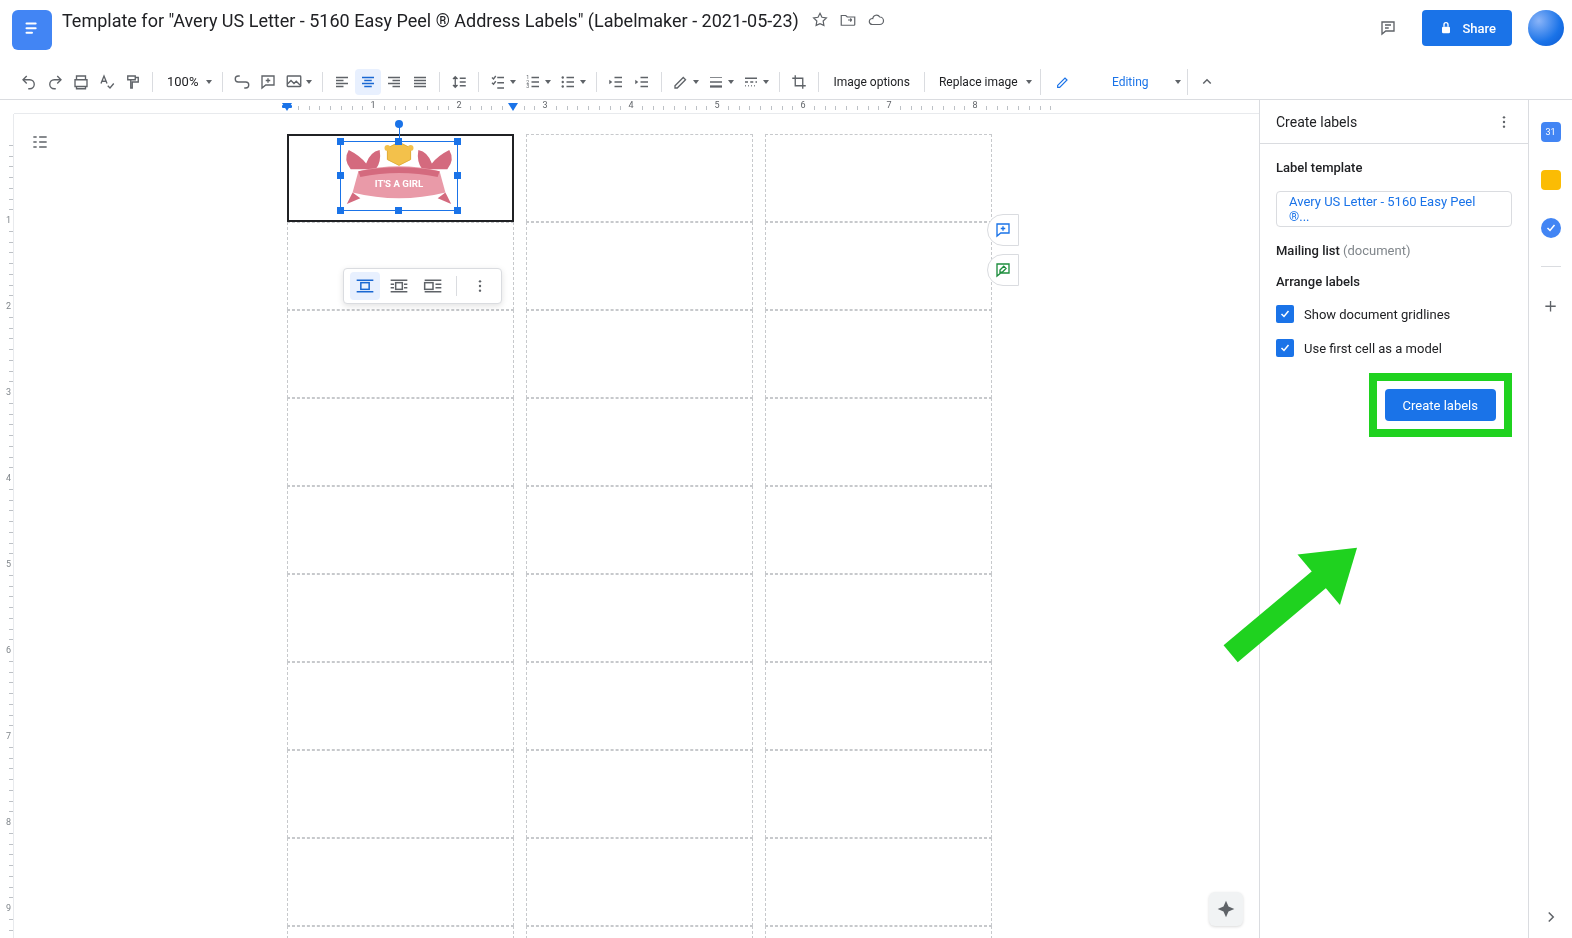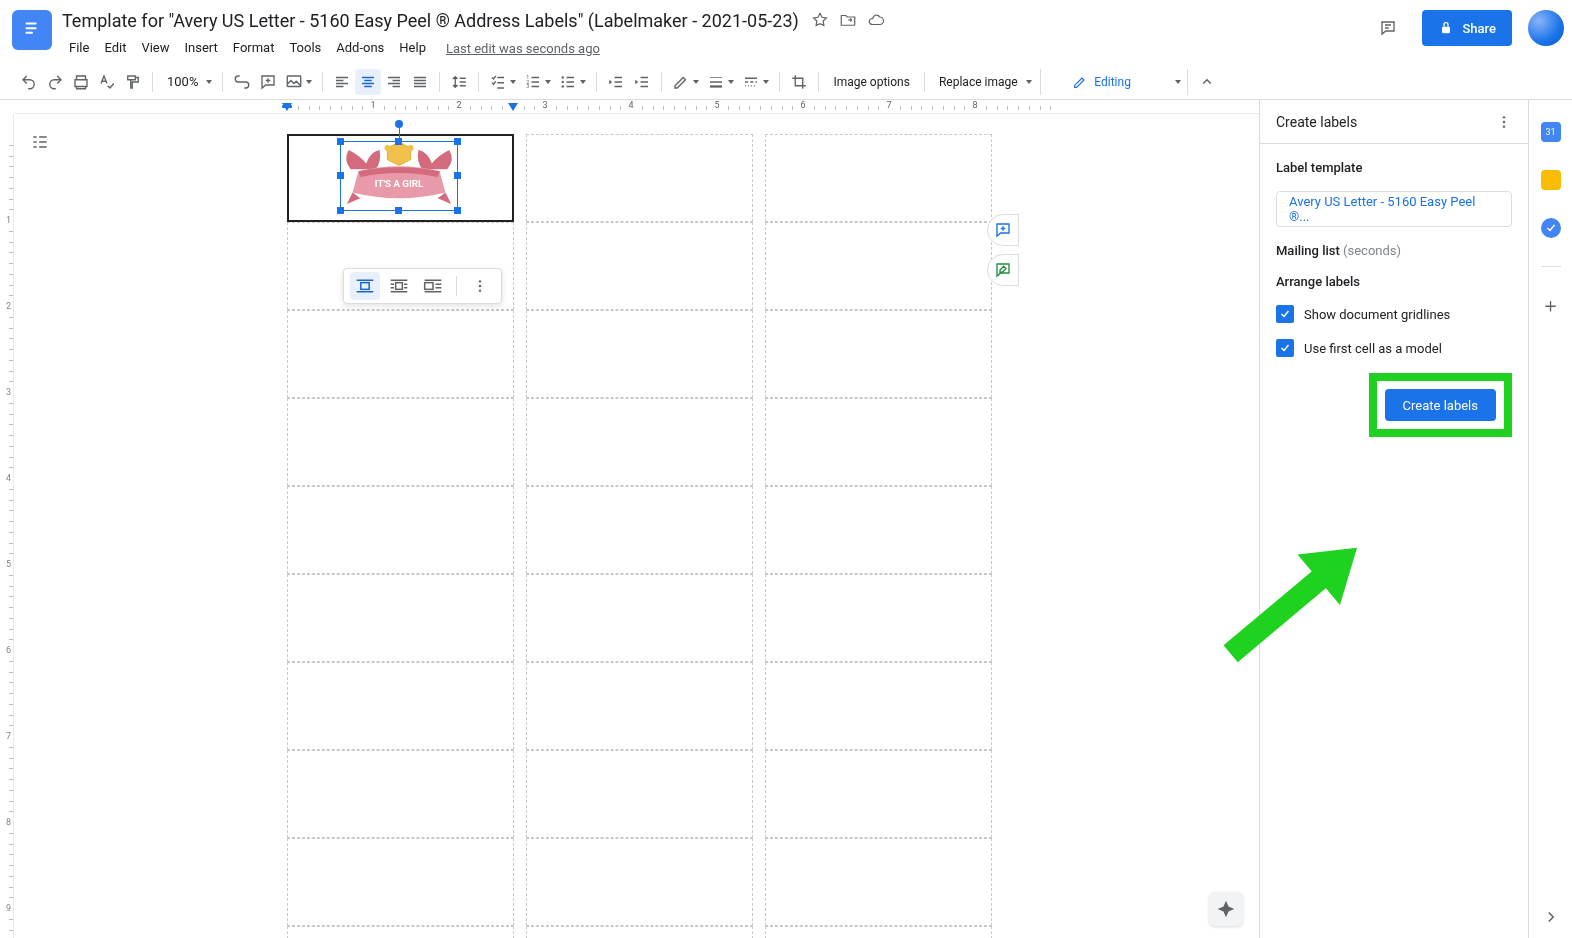--- a/index.html
+++ b/index.html
@@ -49,21 +49,21 @@
   .toolbar{
     height:var(--toolbar-h);display:flex;align-items:center;padding:0 16px;border-bottom:1px solid var(--gray-border);gap:0;
     font-size:12px;
   }
   .tbtn{min-width:26px;height:26px;padding:0 4px;display:inline-flex;align-items:center;justify-content:center;border-radius:4px;color:var(--icon);cursor:pointer;gap:2px}
   .tbtn.sel{background:#e8f0fe;color:#1967d2}
   .tsep{width:1px;height:20px;background:var(--gray-border);margin:0 6px;flex:none}
   .zoom{color:#202124;font-size:13px;padding:0 4px}
   .caret{width:0;height:0;border-left:3px solid transparent;border-right:3px solid transparent;border-top:4px solid var(--icon);display:inline-block;margin-left:2px}
   .pill{height:26px;border-radius:4px;padding:0 8px;color:#202124;display:flex;align-items:center;gap:6px;cursor:pointer}
-  .editing-pill{border:none;min-width:110px;justify-content:center;color:var(--blue)}
+  .editing-pill{border:none;min-width:110px;justify-content:space-between;color:var(--blue)}
   .editing-pill svg{color:var(--blue)}
   .collapse-up{color:var(--icon)}
   .editing-wrap{display:flex;align-items:center;border-left:1px solid var(--gray-border);border-right:1px solid var(--gray-border);padding:0 6px;margin-left:0}
 
   
   .workspace{position:absolute;top:calc(var(--topbar-h) + var(--toolbar-h));left:0;right:0;bottom:0;display:flex}
   .canvas-area{flex:1;position:relative;background:#fff}
   .vruler{position:absolute;left:0;top:var(--ruler-h);bottom:0;width:14px;background:#fff;border-right:1px solid #e8eaed}
   .vruler .tick{position:absolute;right:0;height:1px;background:#bdc1c6;}
   .vruler .num{position:absolute;right:2px;font-size:9px;color:#80868b;transform:translateY(-50%)}
@@ -178,31 +178,20 @@
               <path fill="none" stroke="currentColor" stroke-width="1.6" d="M3 6h6l2 2h10v10a1 1 0 0 1-1 1H3z"></path>
               <path fill="none" stroke="currentColor" stroke-width="1.6" d="M12 12h5m0 0-2-2m2 2-2 2"></path>
             </svg>
           </span>
         <span>
             <svg viewBox="0 0 24 24">
               <path fill="none" stroke="currentColor" stroke-width="1.6" d="M7 18a4 4 0 1 1 .7-7.95A5 5 0 0 1 17 8a4 4 0 0 1 0 10H7z"></path>
             </svg>
           </span>
       </div>
-    </div>
-    <div class="menubar">
-      <span class="mitem">File</span>
-      <span class="mitem">Edit</span>
-      <span class="mitem">View</span>
-      <span class="mitem">Insert</span>
-      <span class="mitem">Format</span>
-      <span class="mitem">Tools</span>
-      <span class="mitem">Add-ons</span>
-      <span class="mitem">Help</span>
-      <span class="last-edit">Last edit was seconds ago</span>
     </div>
   </div>
   <div class="title-right">
     <div class="icon-btn">
       <svg viewBox="0 0 24 24">
           <path fill="none" stroke="currentColor" stroke-width="1.8" d="M4 4h16v12H9l-5 4z"></path>
           <path stroke="currentColor" stroke-width="1.8" d="M8 8h8M8 12h5"></path>
         </svg>
     </div>
     <div class="share-btn">
@@ -677,21 +666,21 @@
           </svg>
       </span>
     </div>
     <div class="panel-body">
       <div class="sect-title">Label template</div>
       <div class="outlined-btn">
         <span>Avery US Letter - 5160 Easy Peel ®...</span>
       </div>
 
       <div class="sect-title">
-        <span>Mailing list </span><span class="opt">(seconds)</span>
+        <span>Mailing list </span><span class="opt">(document)</span>
       </div>
 
       <div class="sect-title">Arrange labels</div>
 
       <label class="checkbox-row">
         <span class="cb">
           <svg width="12" height="12" viewBox="0 0 24 24">
               <path fill="none" stroke="#fff" stroke-width="3" d="M5 12l5 5 9-11"></path>
             </svg>
         </span>

